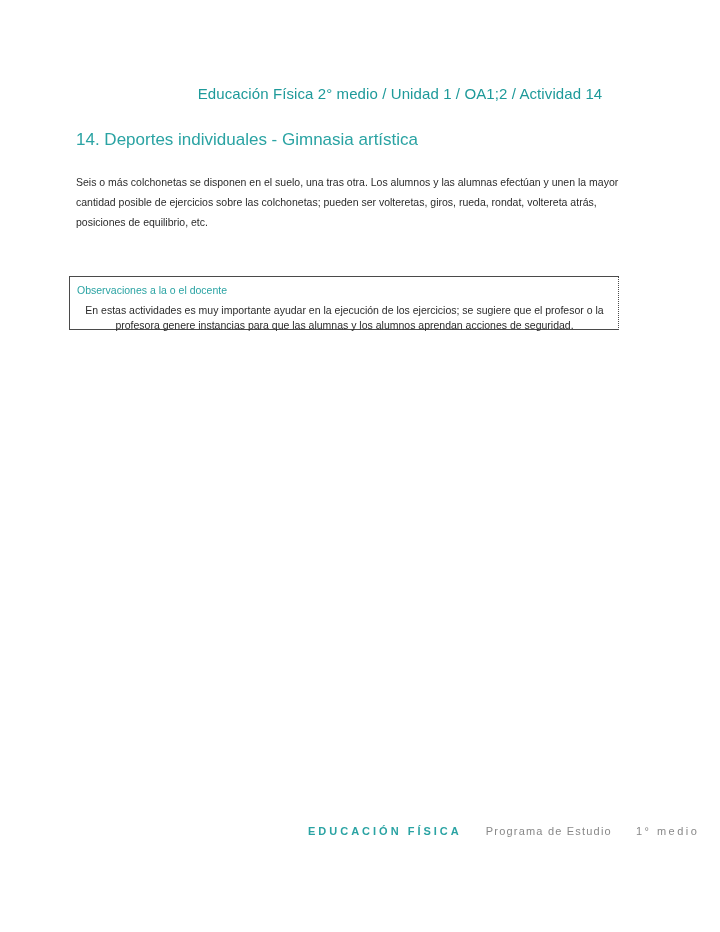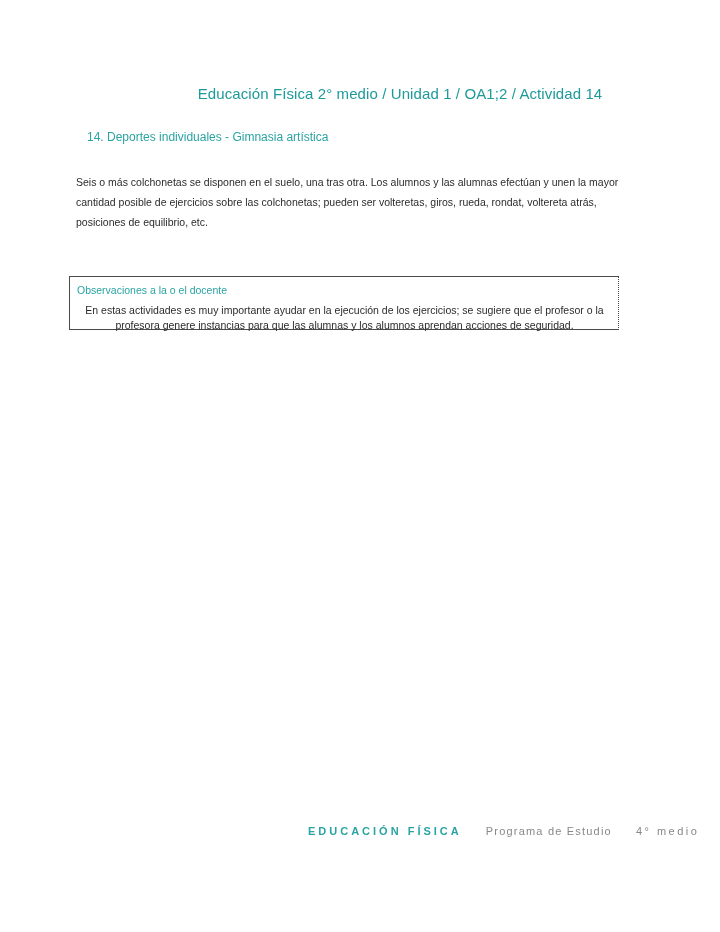--- a/index.html
+++ b/index.html
@@ -1,20 +1,20 @@
 <!DOCTYPE html>
 <html><head>
 <meta charset="utf-8">
 <style>
   html, body { margin:0; padding:0; background:#ffffff; }
   body { width:720px; height:932px; position:relative; overflow:hidden;
          font-family:"Liberation Sans", "DejaVu Sans", sans-serif; color:#1a1a1a; }
   .title { position:absolute; top:85px; left:0; width:720px; text-align:center;
            font-size:15px; color:#1e9a9a; letter-spacing:0.1px;margin-left:40px; }
-  .section-heading { position:absolute; top:130px; left:87px; font-size:12px; color:#2aa3a3; }
+  .section-heading { position:absolute; top:130px; left:76px; font-size:17px; color:#2aa3a3; }
   .body-text { position:absolute; top:172px; left:76px; width:545px; font-size:10.5px;
                line-height:20px; color:#2b2b2b; }
   .obs-box { position:absolute; top:276px; left:69px; width:550px; height:54px;
              border:1px solid #4a4a4a; border-right:1px dotted #4a4a4a; box-sizing:border-box; }
   .obs-title { position:absolute; top:7px; left:7px; font-size:10.5px; color:#2aa3a3; }
   .obs-text { position:absolute; top:26px; left:7px; right:6px; font-size:10.5px;
               line-height:15px; color:#2b2b2b;text-align:center; }
   .footer { position:absolute; top:825px; left:308px; font-size:11px; display:flex; gap:24px;
             white-space:nowrap; }
   .footer .subject { color:#2aa3a3; letter-spacing:3px; font-weight:bold; }
@@ -31,14 +31,14 @@
 <div class="body-text">Seis o más colchonetas se disponen en el suelo, una tras otra. Los alumnos y las alumnas efectúan y unen la mayor cantidad posible de ejercicios sobre las colchonetas; pueden ser volteretas, giros, rueda, rondat, voltereta atrás, posiciones de equilibrio, etc.</div>
 
 <div class="obs-box">
   <div class="obs-title">Observaciones a la o el docente</div>
   <div class="obs-text">En estas actividades es muy importante ayudar en la ejecución de los ejercicios; se sugiere que el profesor o la profesora genere instancias para que las alumnas y los alumnos aprendan acciones de seguridad.</div>
 </div>
 
 <div class="footer">
   <span class="subject">EDUCACIÓN FÍSICA</span>
   <span class="program">Programa de Estudio</span>
-  <span class="grade">4° medio</span>
+  <span class="grade">1° medio</span>
 </div>
 
 </body></html>

